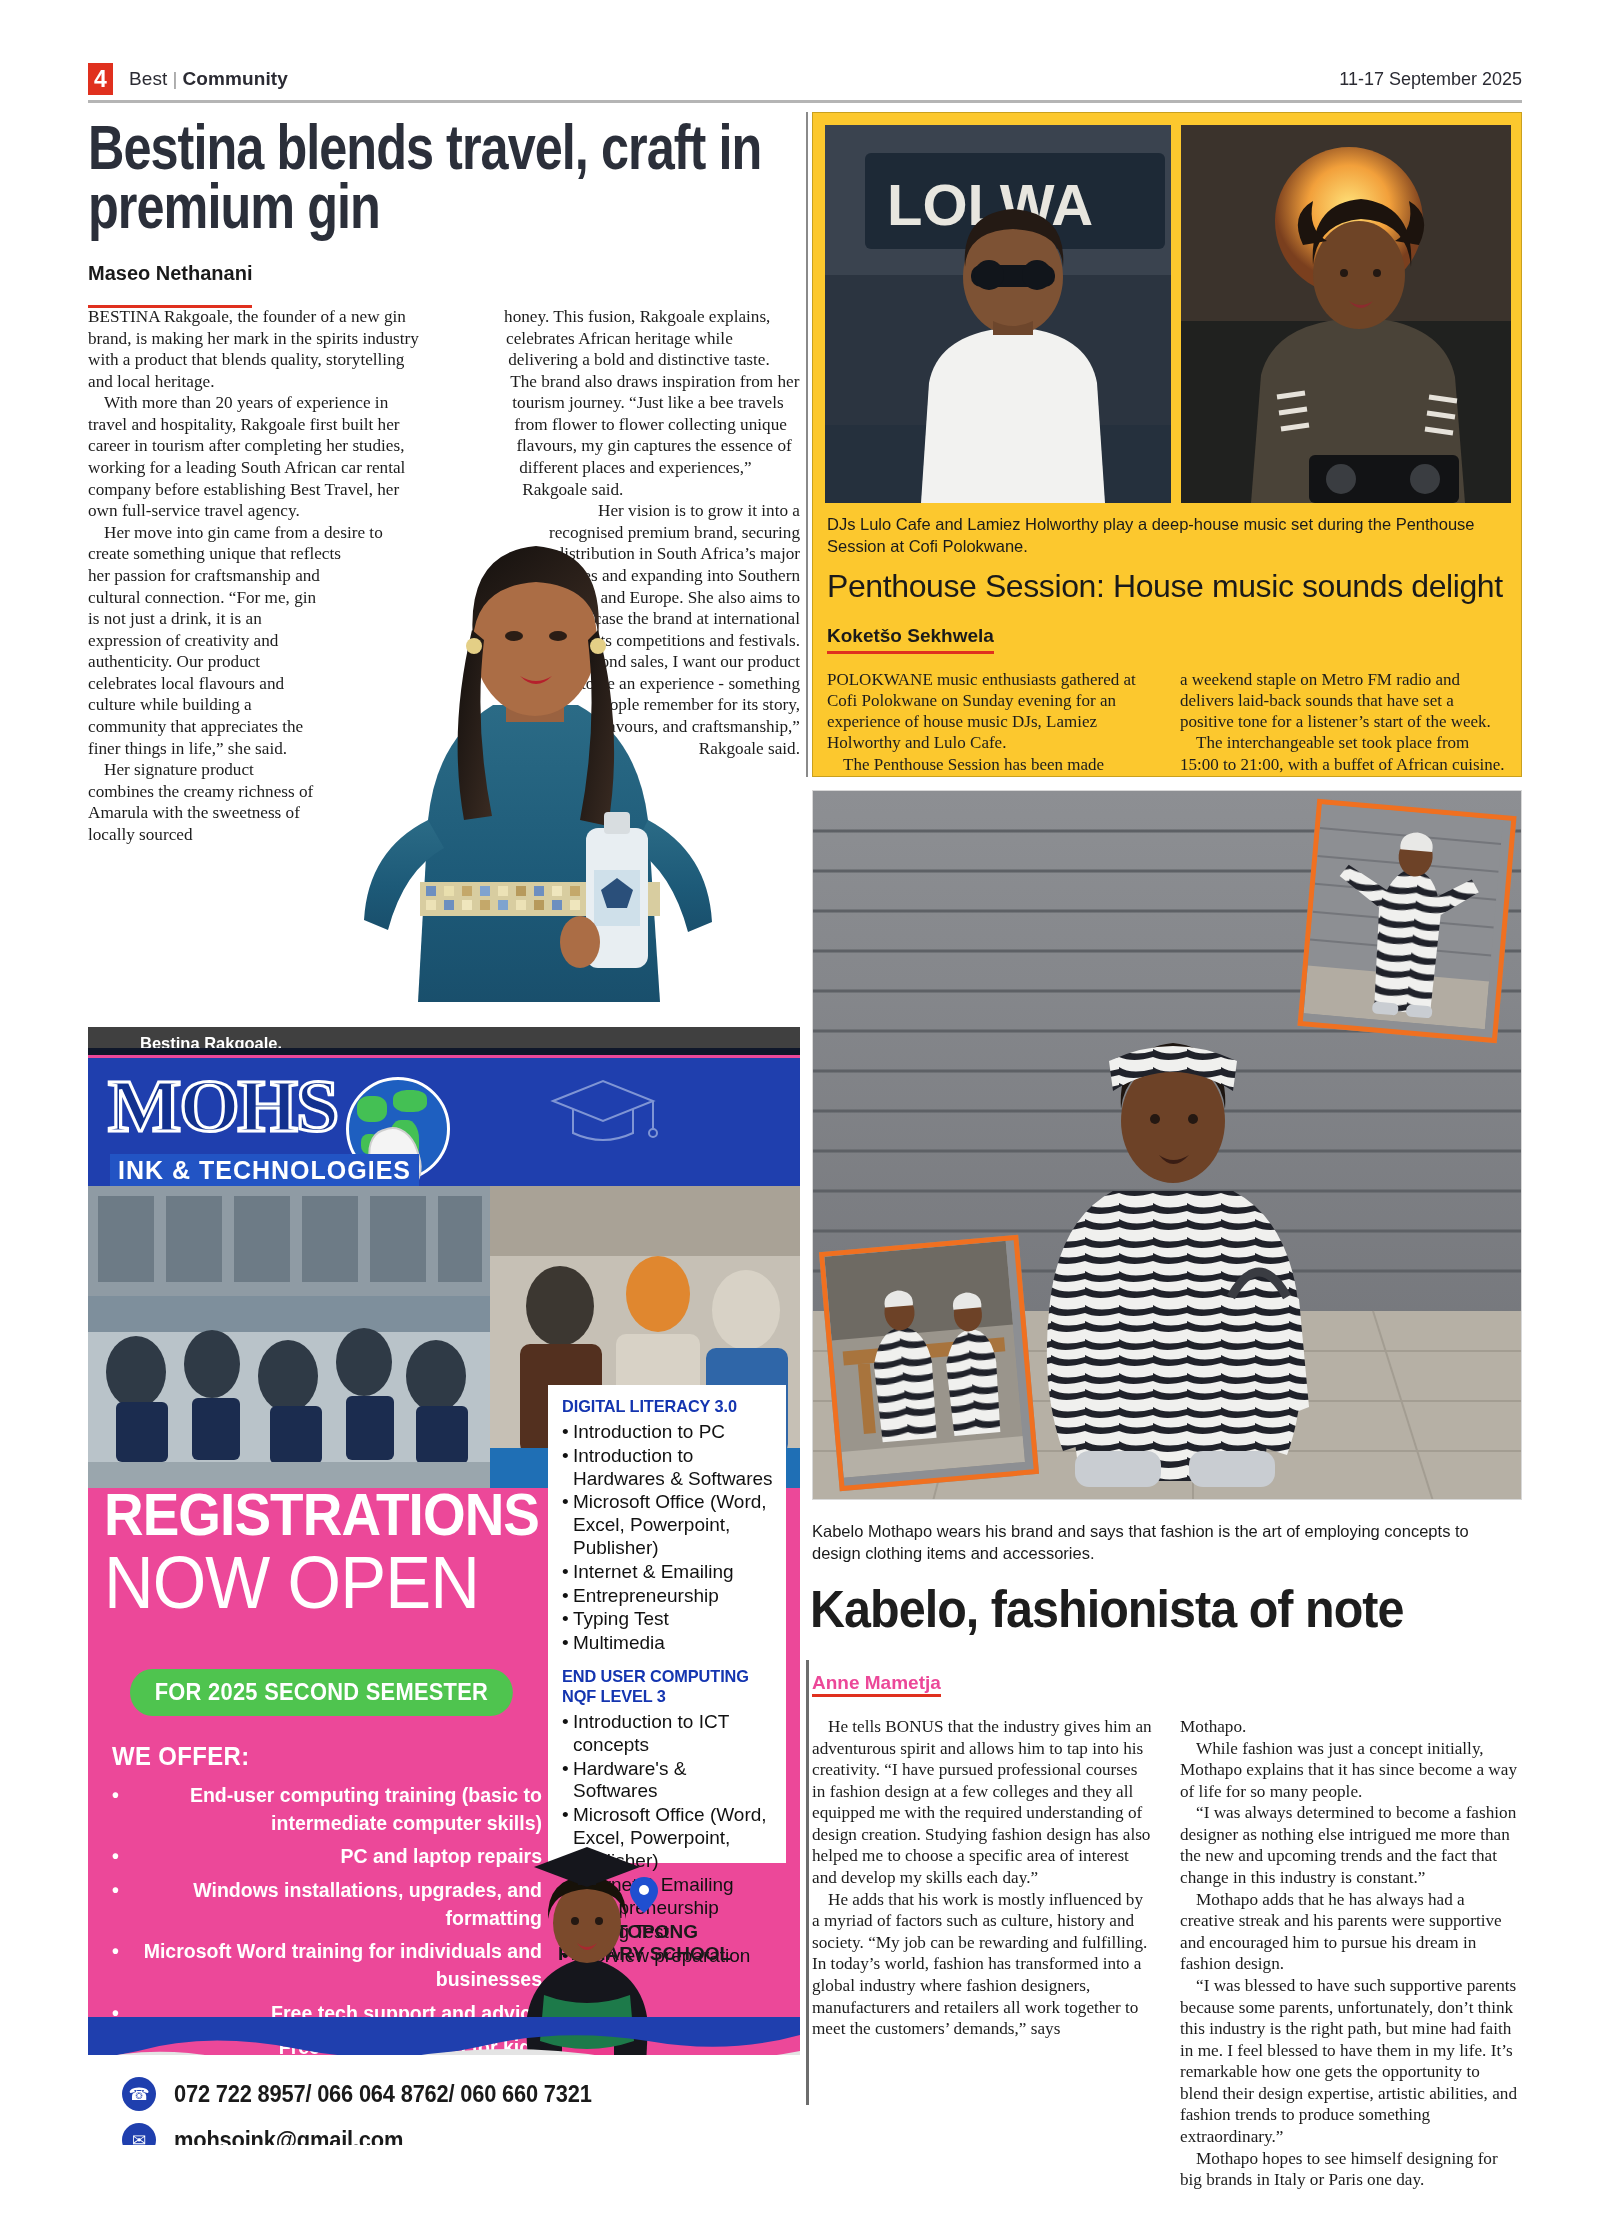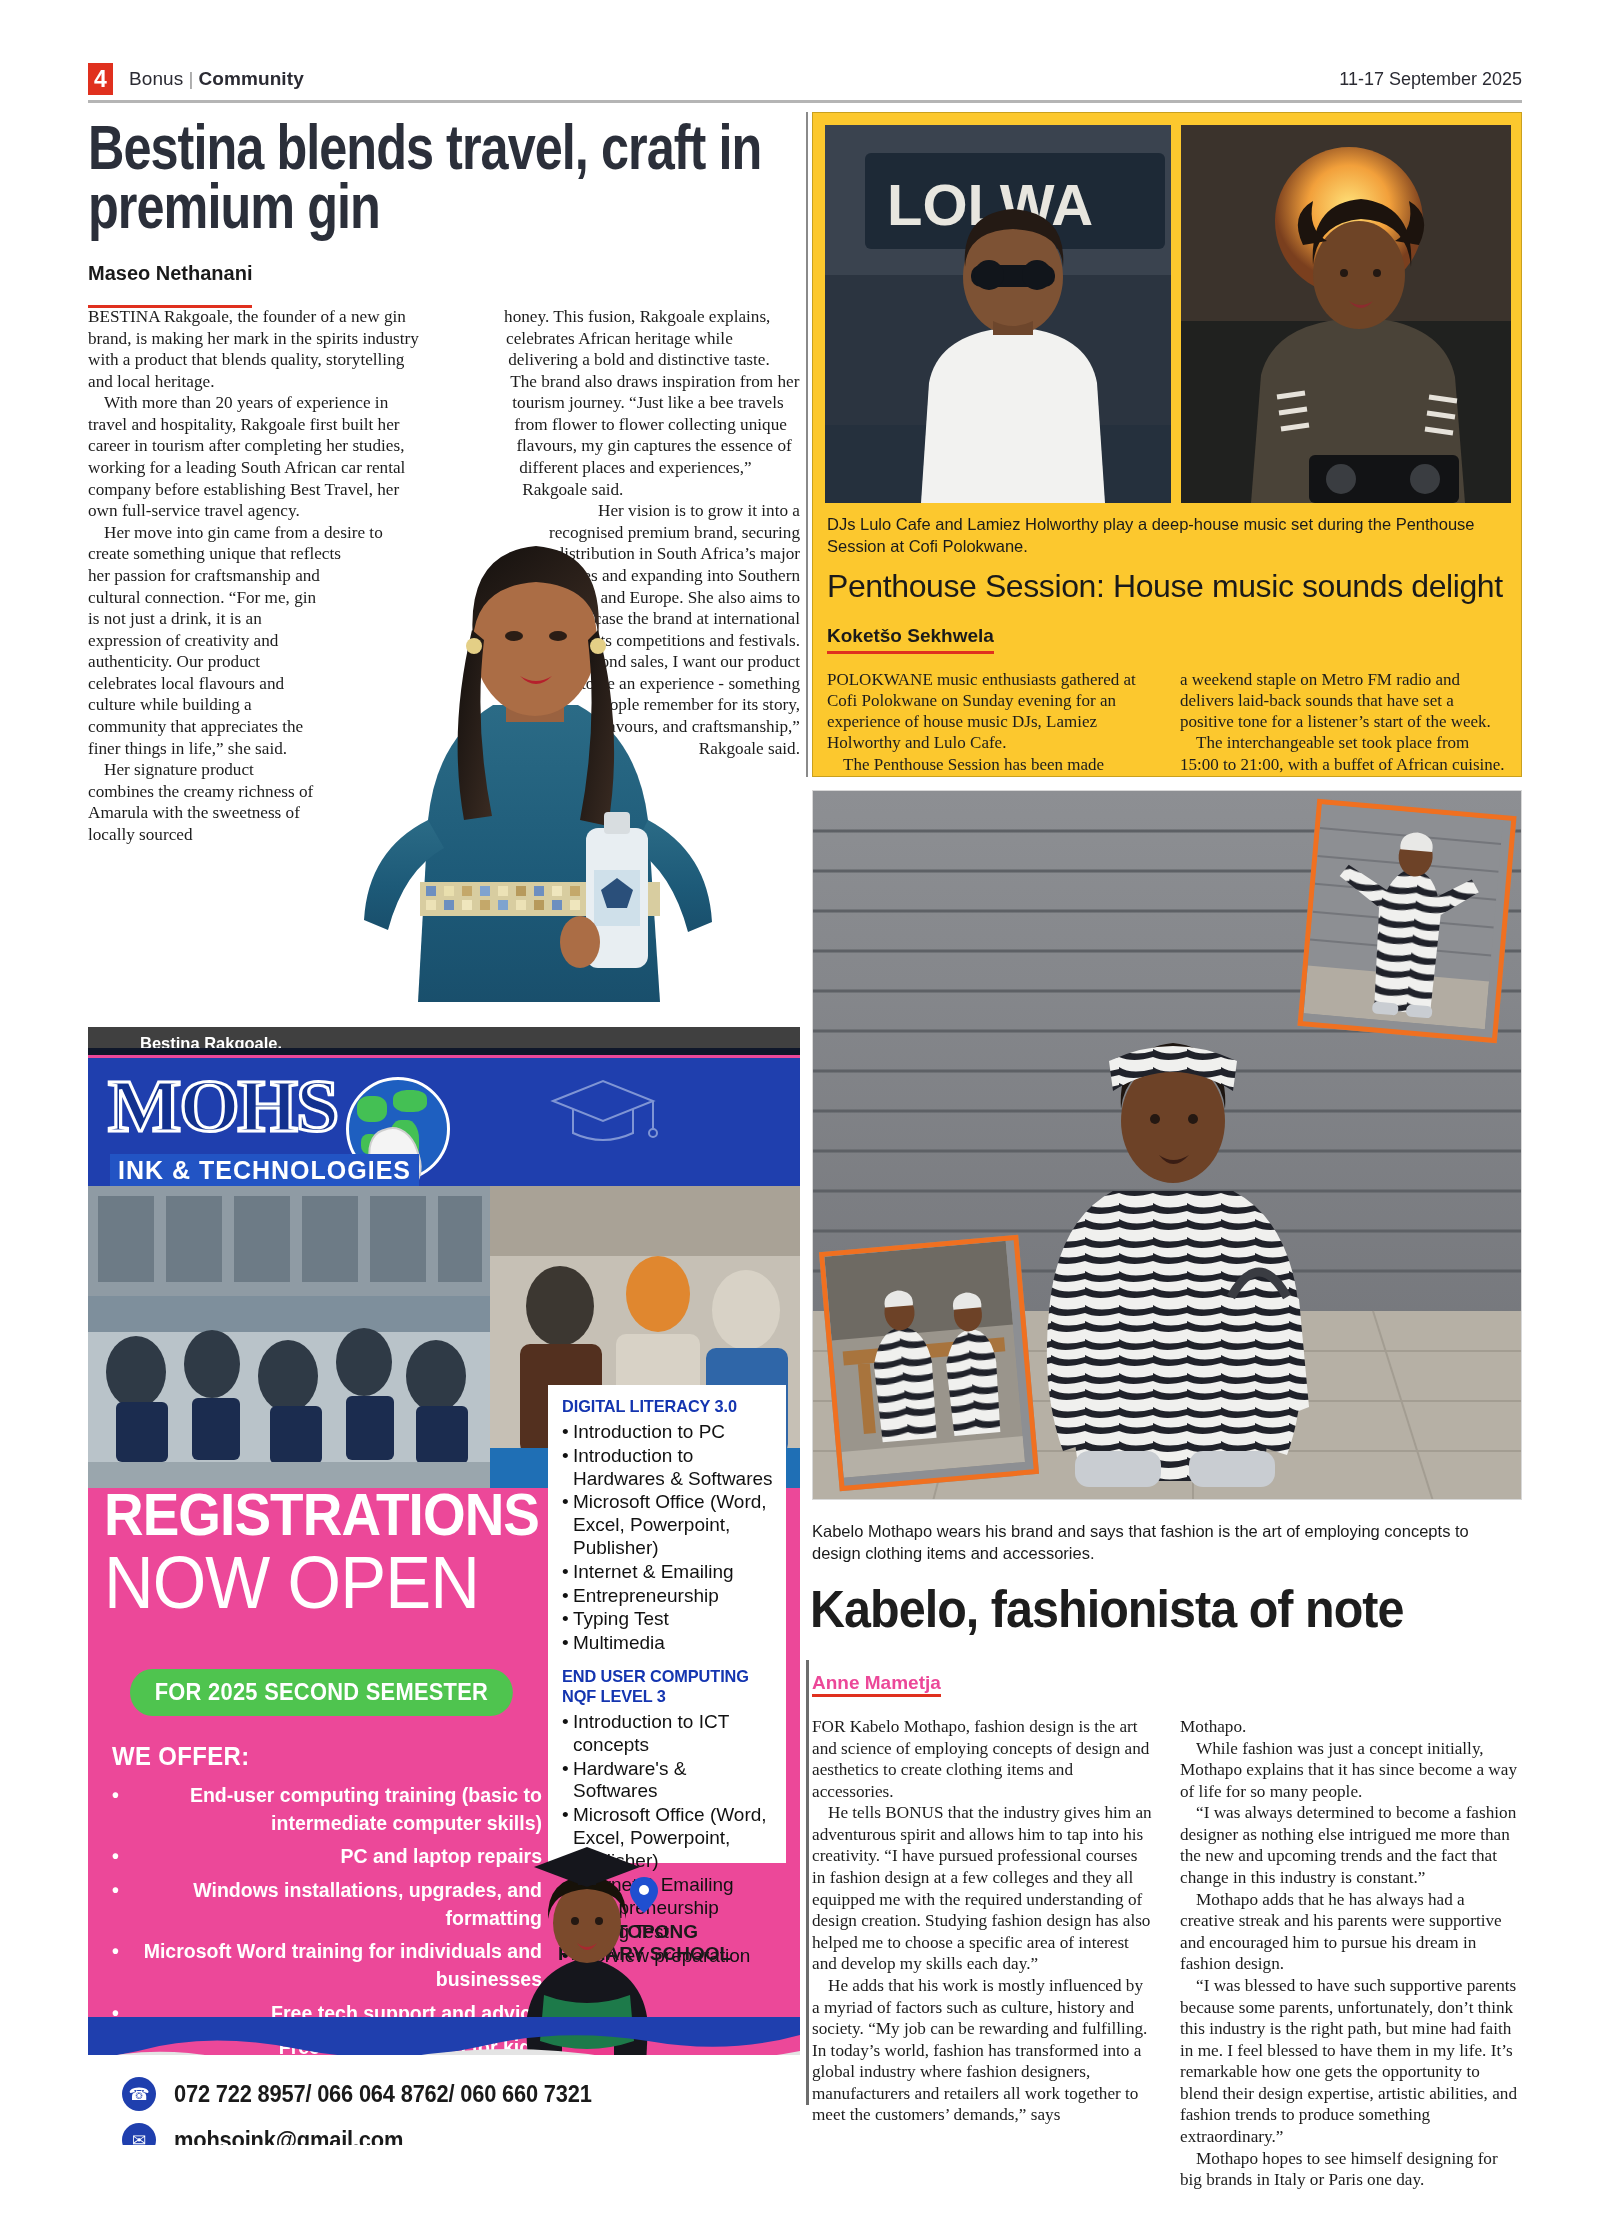--- a/index.html
+++ b/index.html
@@ -412,21 +412,21 @@
   }
 </style>
 </head>
 <body>
 
 <div class="page">
 
   <div class="masthead">
     <div class="page-num">4</div>
     <div class="section-label">
-      <span>Bonus</span><span class="sep">|</span><span class="bold">Community</span>
+      <span>Best</span><span class="sep">|</span><span class="bold">Community</span>
     </div>
     <div class="issue-date">11-17 September 2025</div>
   </div>
   <div class="masthead-rule"></div>
 
   <div class="story1">
     <div class="headline-1">Bestina blends travel, craft in premium gin</div>
     <div class="byline">Maseo Nethanani</div>
 
     <div class="cols-1">
@@ -826,21 +826,20 @@
   </div>
 
   <div class="kab-caption">Kabelo Mothapo wears his brand and says that fashion is the art of employing concepts to design clothing items and accessories.</div>
   <div class="kab-headline">Kabelo, fashionista of note</div>
   <div class="kab-rule-left"></div>
   <div class="kab-byline">Anne Mametja</div>
 
   <div class="kab-cols">
     <div class="kab-col">
       <div class="bodytext">
-        <p class="first">FOR Kabelo Mothapo, fashion design is the art and science of employing concepts of design and aesthetics to create clothing items and accessories.</p>
         <p>He tells BONUS that the industry gives him an adventurous spirit and allows him to tap into his creativity. “I have pursued professional courses in fashion design at a few colleges and they all equipped me with the required understanding of design creation. Studying fashion design has also helped me to choose a specific area of interest and develop my skills each day.”</p>
         <p>He adds that his work is mostly influenced by a myriad of factors such as culture, history and society. “My job can be rewarding and fulfilling. In today’s world, fashion has transformed into a global industry where fashion designers, manufacturers and retailers all work together to meet the customers’ demands,” says</p>
       </div>
     </div>
     <div class="kab-col">
       <div class="bodytext">
         <p class="first">Mothapo.</p>
         <p>While fashion was just a concept initially, Mothapo explains that it has since become a way of life for so many people.</p>
         <p>“I was always determined to become a fashion designer as nothing else intrigued me more than the new and upcoming trends and the fact that change in this industry is constant.”</p>
         <p>Mothapo adds that he has always had a creative streak and his parents were supportive and encouraged him to pursue his dream in fashion design.</p>

